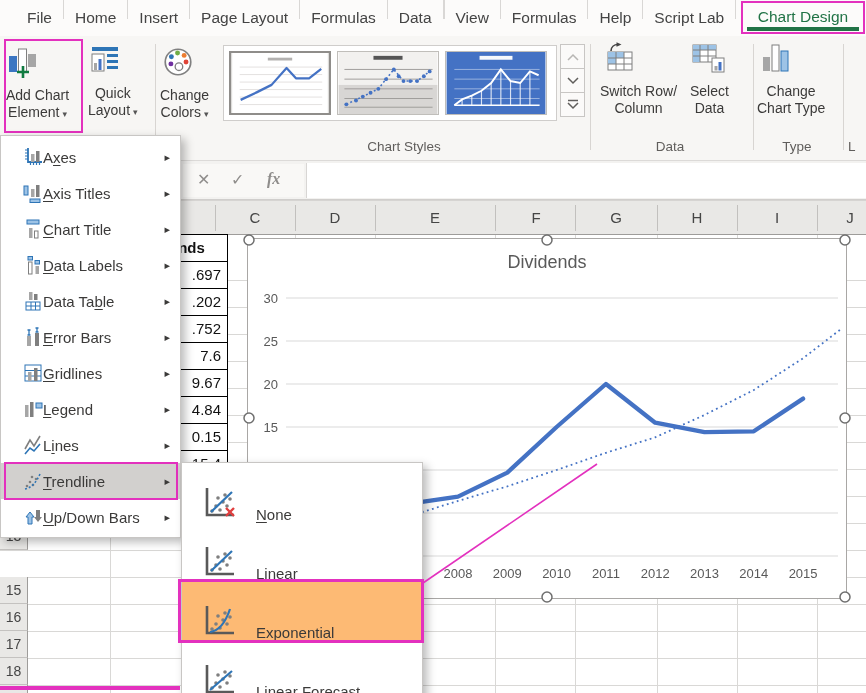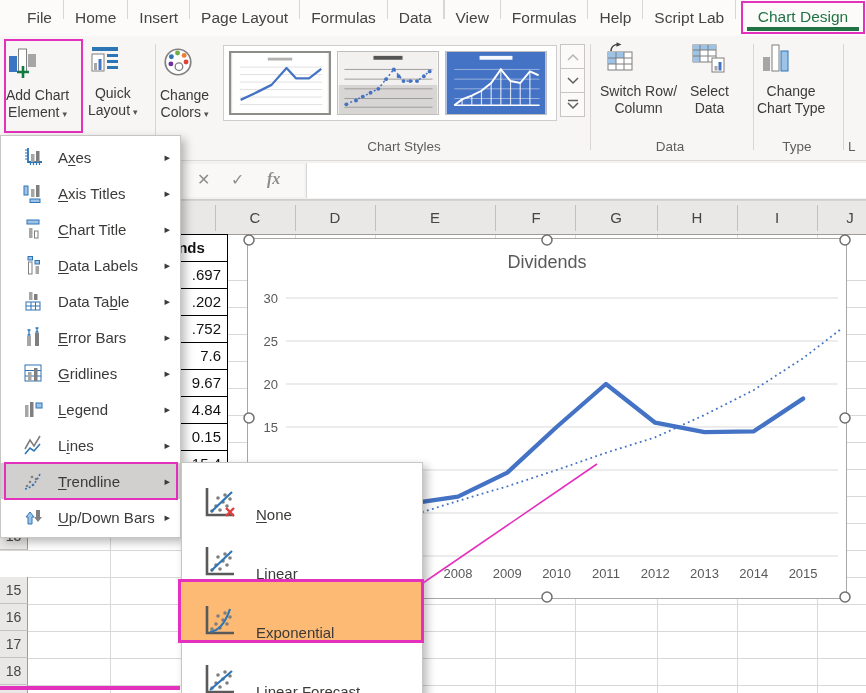--- a/index.html
+++ b/index.html
@@ -64,21 +64,21 @@
   #chart-title{position:absolute;left:0;top:13px;width:100%;text-align:center;font-size:18px;color:#595959}
   #plot{position:absolute;left:0;top:0;overflow:visible}
   #plot text{font-family:"Liberation Sans",sans-serif;font-size:13px;fill:#595959}
   
   #menu{position:absolute;left:0;top:135px;width:181px;height:403px;background:#fff;
         border:1px solid #c8c6c4;box-shadow:4px 4px 9px rgba(0,0,0,.28);padding-top:3px;z-index:20}
   .mitem{position:relative;height:36px;display:flex;align-items:center;font-size:15px}
   .mitem.mhl{background:#d2d0ce}
   .micon{width:20px;height:20px;margin-left:22px;flex:none}
   .micon svg{display:block;width:20px;height:20px}
-  .mlbl{margin-left:15px;white-space:nowrap}
+  .mlbl{white-space:nowrap}
   .ul{text-decoration:underline;text-underline-offset:2px}
   .marrow{position:absolute;right:10px;font-size:11px;color:#3b3a39}
   .mhlbox{position:absolute;left:3px;right:2px;top:-1px;bottom:-1px;border:2px solid var(--mag);pointer-events:none}
   
   #submenu{position:absolute;left:181px;top:462px;width:242px;height:240px;background:#fff;
         border:1px solid #c8c6c4;box-shadow:4px 4px 9px rgba(0,0,0,.28);padding-top:1px;z-index:21}
   .sitem{position:relative;height:59px;display:flex;align-items:flex-end;font-size:15px}
   .sitem.shl{background:#fdba74}
   .sicon{width:40px;height:40px;margin-left:17px;flex:none}
   .sicon svg{display:block;width:40px;height:40px}

